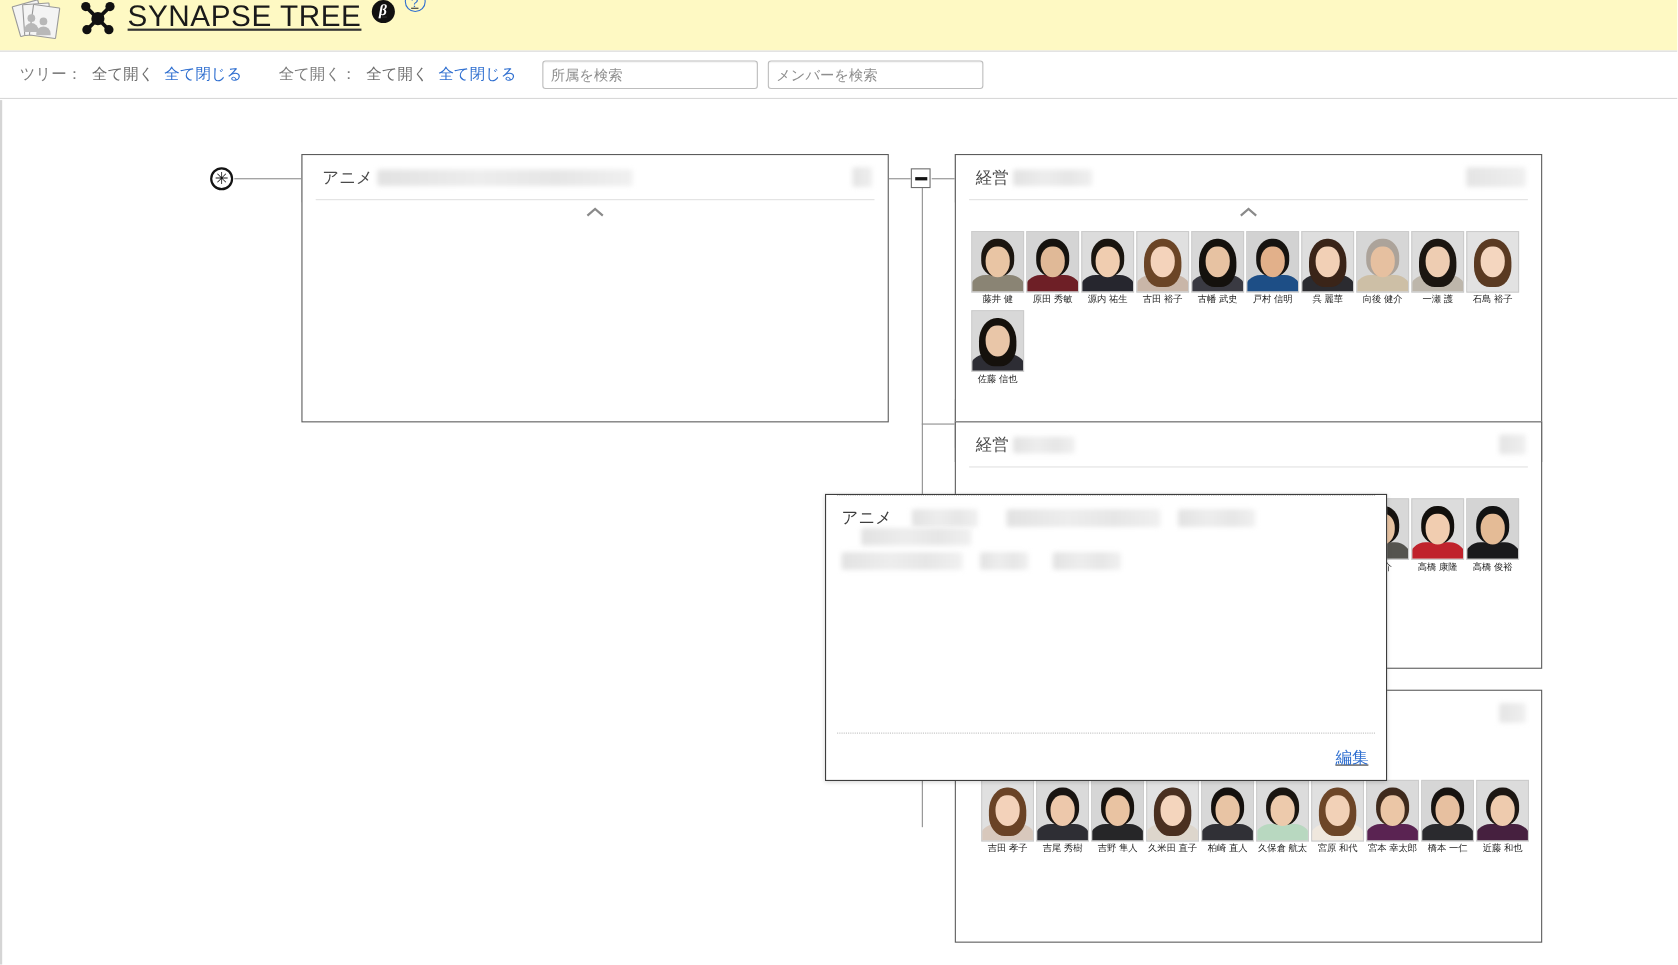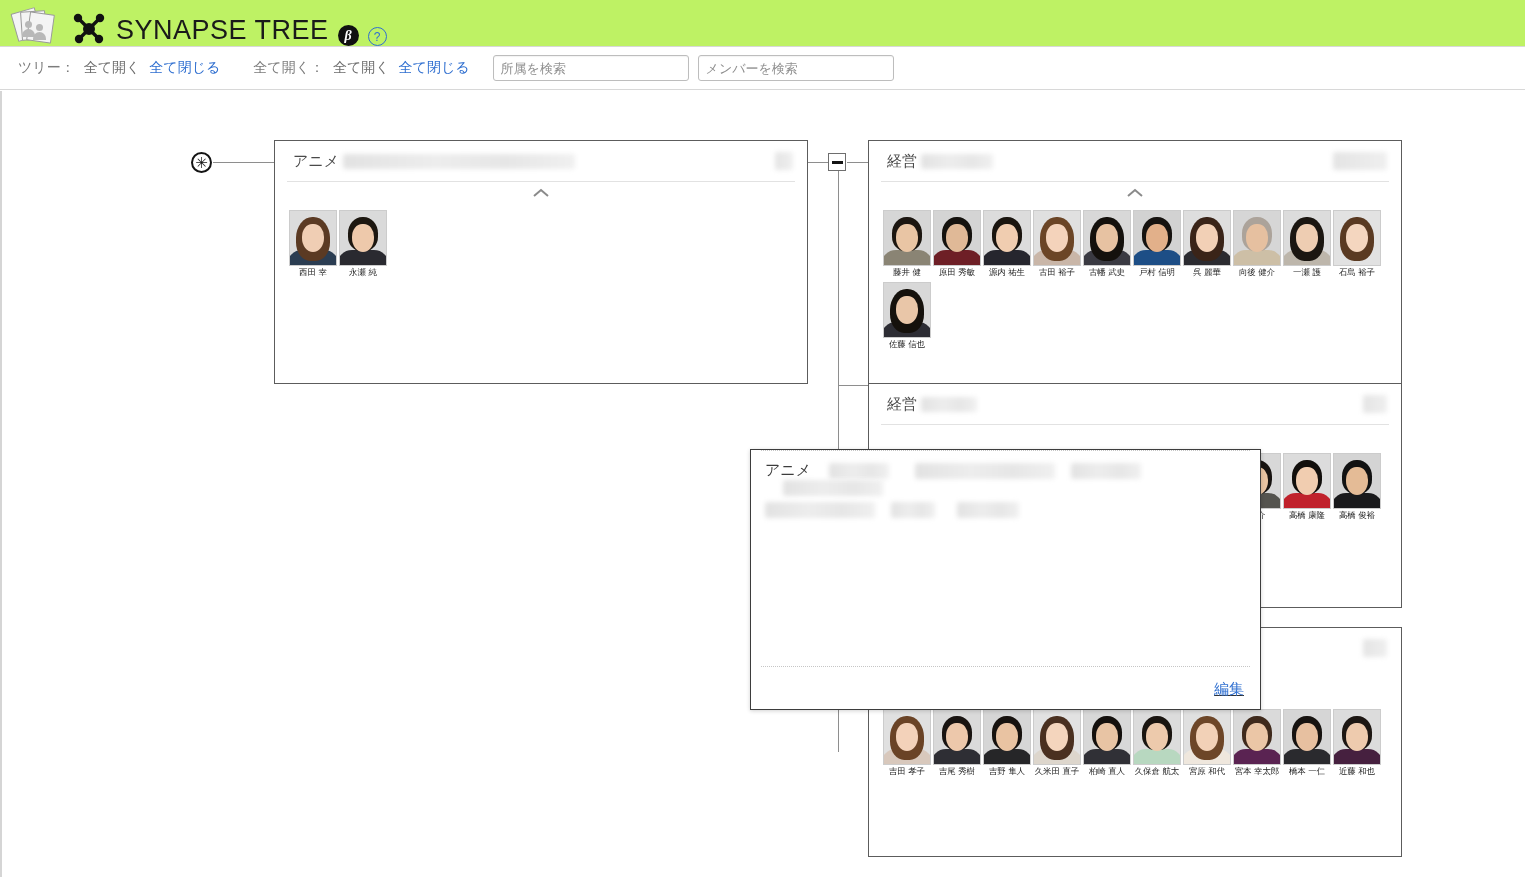--- a/index.html
+++ b/index.html
@@ -13,24 +13,25 @@
     font-family: "Liberation Sans", "DejaVu Sans", sans-serif;
     overflow: hidden;
     position: relative;
     color: #333;
   }
 
   
   .app-header {
     height: 46px;
     display: flex;
-    align-items: flex-end;
+    align-items: flex-start;
     padding: 0 0 0 14px;
     box-sizing: border-box;
-    background: #bef264;
+    background: #fef9c3;
+    text-decoration: underline;
   }
   .photo-stack-icon {
     width: 44px;
     height: 38px;
     position: relative;
     flex: 0 0 auto;
     margin-right: 14px;
   }
   .photo-stack-icon .card {
     position: absolute;
@@ -430,40 +431,20 @@
       <span class="org-title">アニメ</span>
       <span class="redact" style="width:232px; margin-left:4px;"></span>
       <span class="org-badge" style="width:18px;"></span>
     </div>
     <div class="org-divider"></div>
     <div class="collapse-chevron">
       <svg width="20" height="12" viewBox="0 0 20 12">
           <polyline points="3,9 10,3 17,9" fill="none" stroke="#8a8a8a" stroke-width="2"></polyline>
         </svg>
     </div>
-    <div class="members" id="members-0">
-        <div class="member">
-          <div class="face">
-            <div class="bg" style="background: rgb(220, 220, 220);"></div>
-            <div class="shoulders" style="background: rgb(43, 61, 82);"></div>
-            <div class="hair" style="background: rgb(91, 58, 35); width: 34px; height: 44px; top: 6px;"></div>
-            <div class="skin" style="background: rgb(240, 206, 180); width: 22px; height: 28px; top: 13px;"></div>
-          </div>
-          <div class="name">西田 幸</div>
-        </div>
-        <div class="member">
-          <div class="face">
-            <div class="bg" style="background: rgb(218, 218, 218);"></div>
-            <div class="shoulders" style="background: rgb(42, 42, 48);"></div>
-            <div class="hair" style="background: rgb(29, 23, 16); width: 30px; height: 34px; top: 6px;"></div>
-            <div class="skin" style="background: rgb(238, 201, 171); width: 22px; height: 28px; top: 13px;"></div>
-          </div>
-          <div class="name">永瀬 純</div>
-        </div>
-      </div>
   </div>
 
   <div class="org-box" style="left:866px; top:49px; width:534px; height:280px;">
     <div class="org-head">
       <span class="org-title">経営</span>
       <span class="redact" style="width:72px; margin-left:4px;"></span>
       <span class="org-badge" style="width:54px;"></span>
     </div>
     <div class="org-divider"></div>
     <div class="collapse-chevron">
@@ -621,21 +602,21 @@
     <div class="org-head">
       <span class="org-title"></span>
       <span class="org-badge" style="width:24px;"></span>
     </div>
     <div class="org-divider" style="visibility:hidden;"></div>
     <div class="collapse-chevron" style="visibility:hidden;">
       <svg width="20" height="12" viewBox="0 0 20 12">
           <polyline points="3,9 10,3 17,9" fill="none" stroke="#8a8a8a" stroke-width="2"></polyline>
         </svg>
     </div>
-    <div class="members" id="members-3" style="padding-top:18px;">
+    <div class="members" id="members-3" style="padding-top:18px;justify-content:center;">
         <div class="member">
           <div class="face">
             <div class="bg" style="background: rgb(224, 224, 224);"></div>
             <div class="shoulders" style="background: rgb(216, 200, 188);"></div>
             <div class="hair" style="background: rgb(106, 67, 38); width: 34px; height: 44px; top: 6px;"></div>
             <div class="skin" style="background: rgb(243, 210, 186); width: 22px; height: 28px; top: 13px;"></div>
           </div>
           <div class="name">吉田 孝子</div>
         </div>
         <div class="member">

